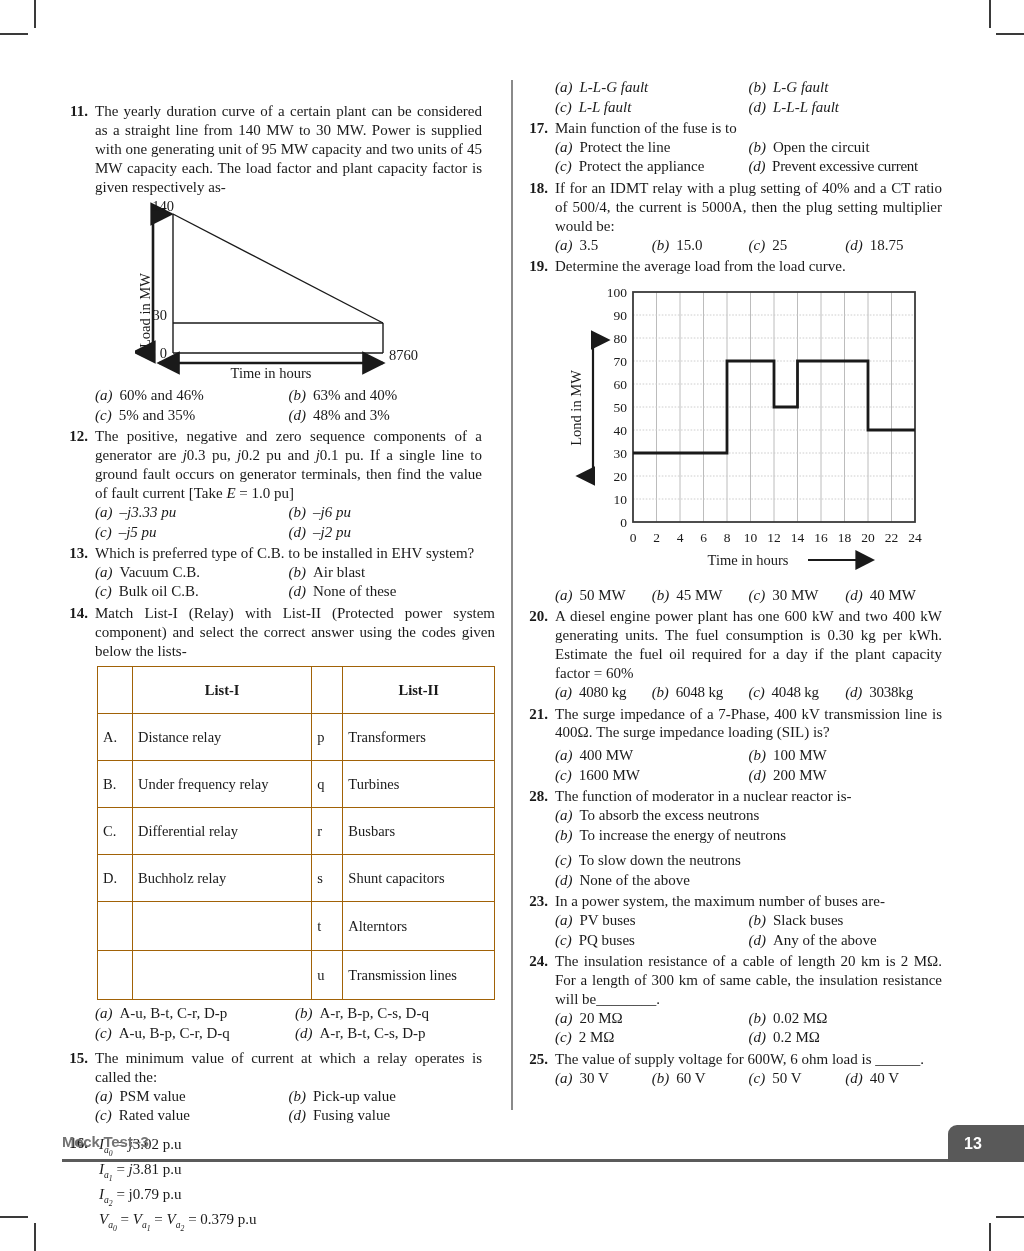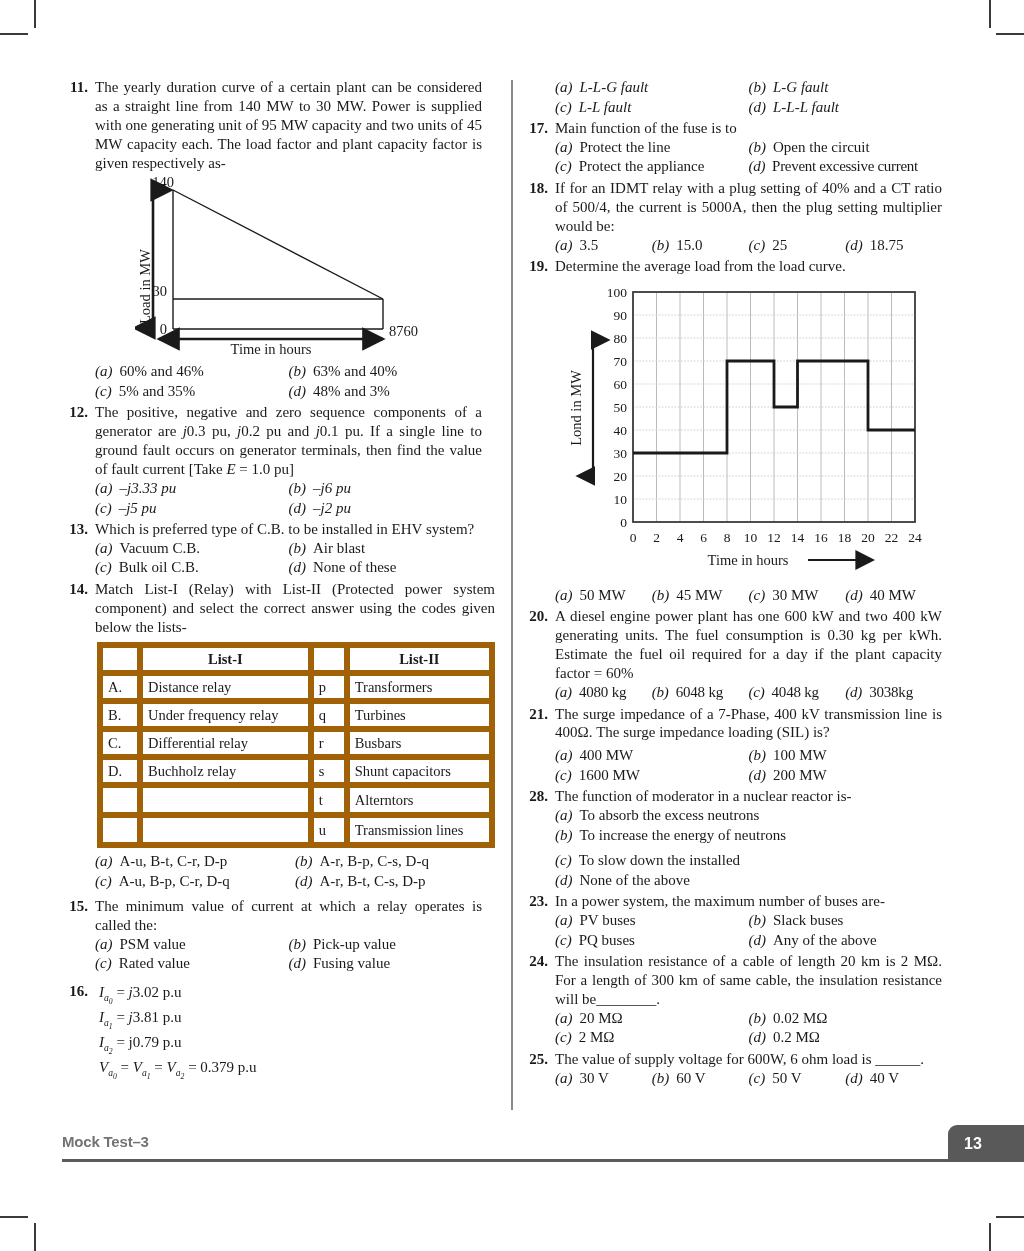--- a/index.html
+++ b/index.html
@@ -25,21 +25,21 @@
     width: 900px;
   }
   .columns {
     display: flex;
     align-items: flex-start;
     position: relative;
   }
   .col {
     width: 420px;
   }
-  .col-left { padding-right: 18px; }
+  .col-left { padding-right: 18px; margin-top: 24px; }
   .col-right { padding-left: 22px; }
   .vdivider {
     position: absolute;
     left: 449px; top: 2px;
     width: 2px; height: 1030px;
     background: #8a8a8a;
   }
 
   
   .q {
@@ -97,22 +97,22 @@
   sub { font-size: 64%; font-style: italic; font-family: Liberation Serif, serif; }
 
   
   table.matchlist {
     border-collapse: collapse;
     width: 398px;
     margin: 5px 0 4px 2px;
     font-size: 14.5px;
   }
   table.matchlist td, table.matchlist th {
-    border: 6px solid #a16207;
-    padding: 2px 5px;
+    border: 1px solid #a16207;
+    padding: 14px 5px;
     line-height: 1.25;
     font-weight: normal;
     text-align: left;
   }
   table.matchlist th { font-weight: bold; text-align: center; }
   td.k { width: 24px; text-align: center; }
   td.k2 { width: 20px; text-align: center; }
   td.e { height: 20px; }
 
   
@@ -656,21 +656,21 @@
             <div class="opt">
                 <span class="lbl">(a)</span>
                 <span class="otxt">To absorb the excess neutrons</span>
               </div>
             <div class="opt" style="margin-bottom:6px;">
                 <span class="lbl">(b)</span>
                 <span class="otxt">To increase the energy of neutrons</span>
               </div>
             <div class="opt">
                 <span class="lbl">(c)</span>
-                <span class="otxt">To slow down the installed</span>
+                <span class="otxt">To slow down the neutrons</span>
               </div>
             <div class="opt">
                 <span class="lbl">(d)</span>
                 <span class="otxt">None of the above</span>
               </div>
           </div>
         </div>
       </div>
 
       <div class="q">

